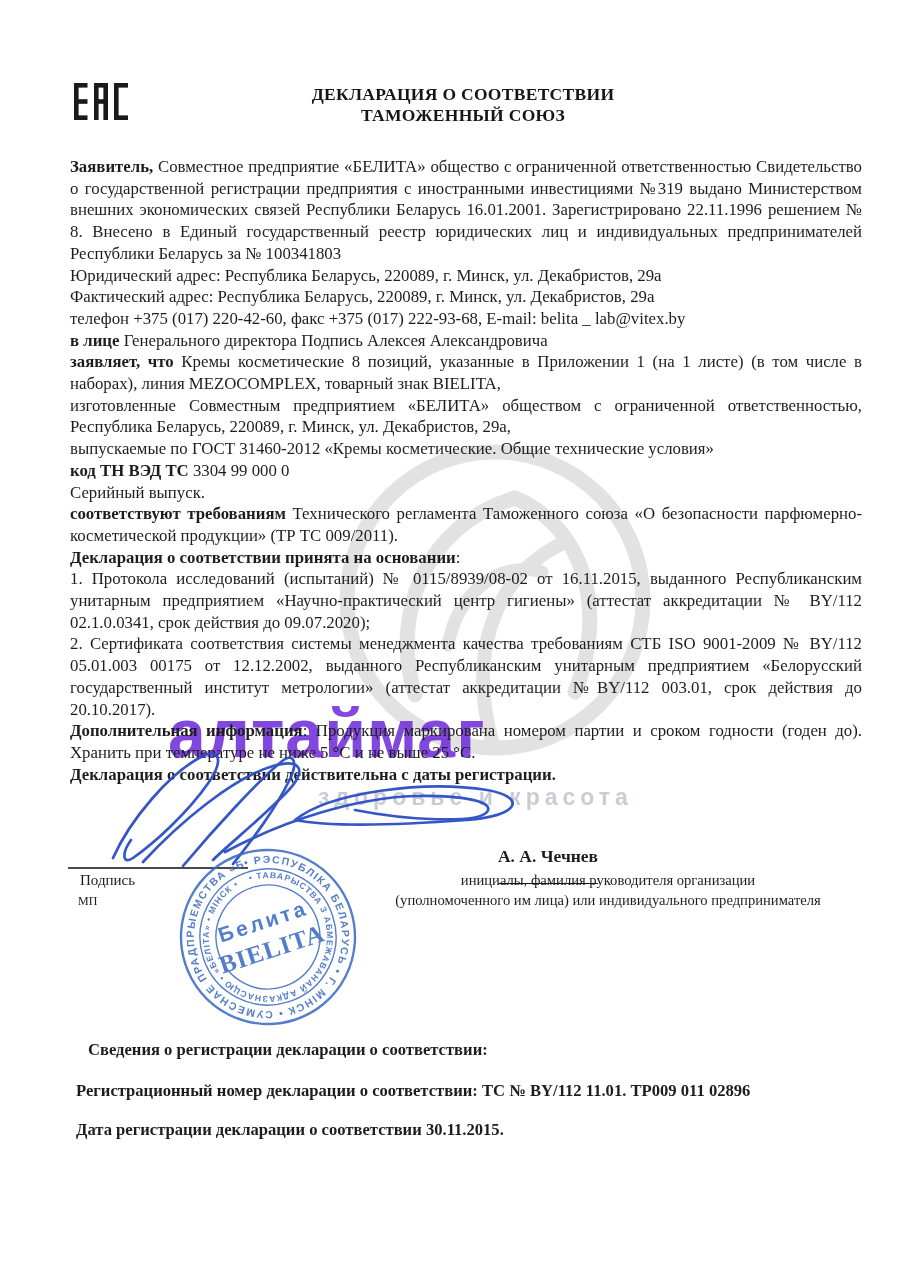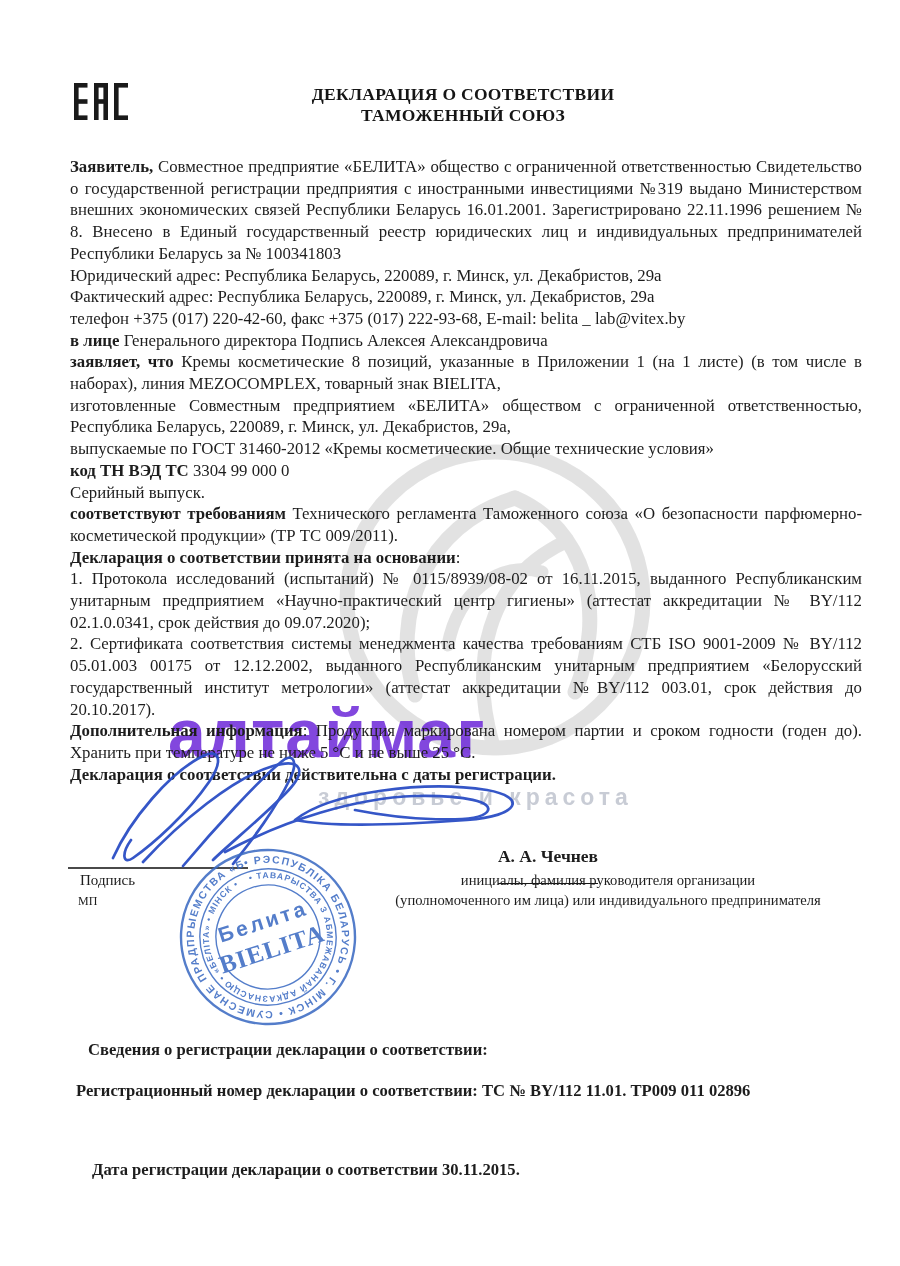--- a/index.html
+++ b/index.html
@@ -27,21 +27,21 @@
   .podpis{left:80px;top:872px;font-size:15px;}
   .mp{left:78px;top:894px;font-size:12px;}
   .head-name{left:448px;top:846px;width:200px;text-align:center;font-weight:bold;font-size:17.5px;}
   .head-name span{border-bottom:1.5px solid #151515;padding-bottom:17px;}
   .cap1{left:408px;top:872px;width:400px;text-align:center;font-size:14.6px;}
   .cap2{left:385px;top:892px;width:446px;text-align:center;font-size:14.6px;}
   
   .reg{font-weight:bold;font-size:16.6px;}
   .reg1{left:76px;top:1040px;margin-left:12px;}
   .reg2{left:76px;top:1081px;}
-  .reg3{left:92px;top:1120px;margin-top:40px;}
+  .reg3{left:76px;top:1120px;}
   svg{display:block;}
   .noline{fill:none;}
 </style>
 </head>
 <body>
 
 <div class="page">
 
   <svg class="abs wm wm-flower" width="330" height="320" viewBox="0 0 330 320">
     <g fill="none" stroke-linecap="round" stroke="#c7c7c7">

